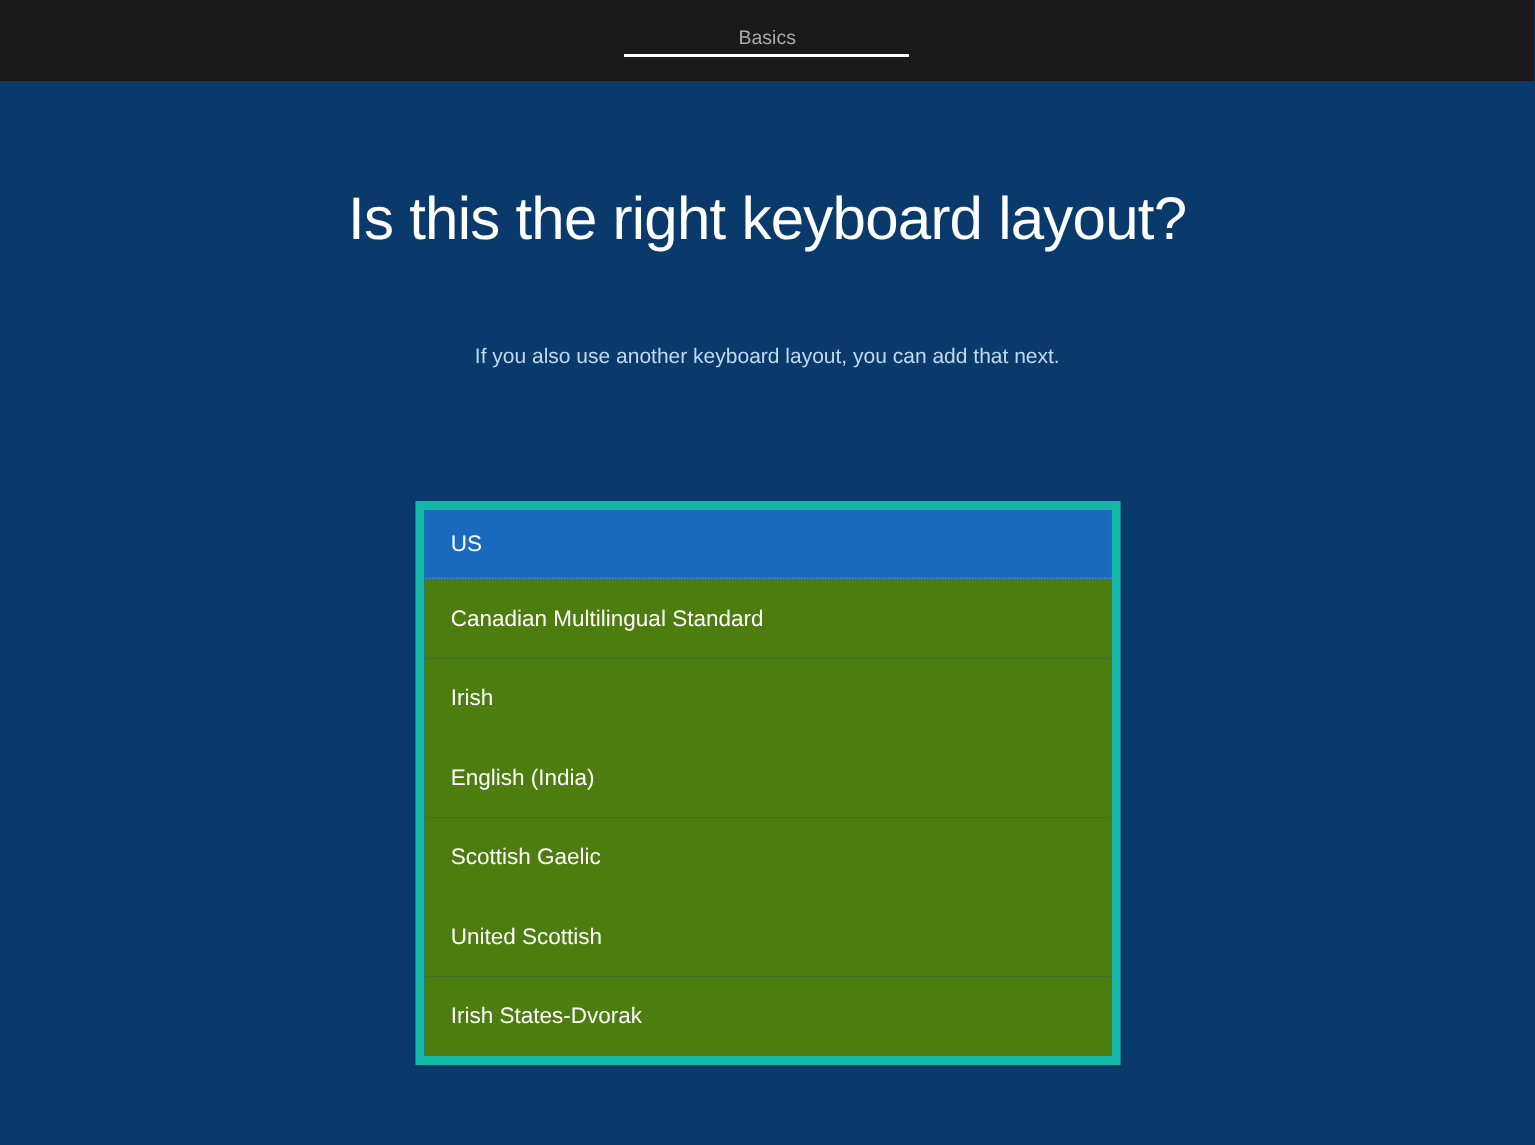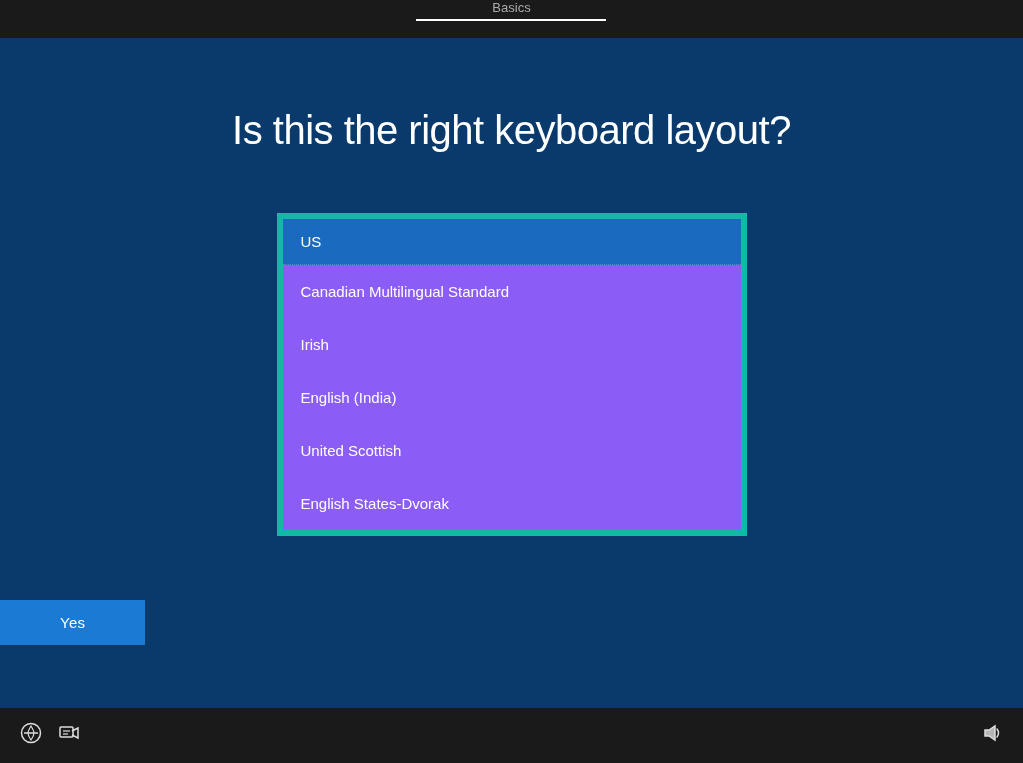--- a/index.html
+++ b/index.html
@@ -16,23 +16,23 @@
       display: flex;
       flex-direction: column;
       overflow: hidden;
       color: white;
     }
 
     
     .top-bar {
       width: 100%;
       background-color: #1a1a1a;
-      height: 38px;
-      display: flex;
-      align-items: flex-start;
+      height: 54px;
+      display: flex;
+      align-items: center;
       justify-content: center;
       flex-shrink: 0;
     }
 
     .top-bar-inner {
       position: relative;
       display: flex;
       flex-direction: column;
       align-items: center;
     }
@@ -117,21 +117,21 @@
     .list-items::-webkit-scrollbar-thumb {
       background: #8a9aaa;
       border: 1px solid #b0b8c0;
     }
 
     .list-item {
       padding: 18px 18px;
       font-size: 15px;
       color: white;
       cursor: pointer;
-      background-color: #8b5cf6;
+      background-color: #4d7c0f;
     }
 
     
     .bottom-bar {
       width: 100%;
       background-color: #1a1a1a;
       height: 55px;
       display: flex;
       align-items: center;
       justify-content: space-between;
@@ -194,32 +194,34 @@
   <div class="top-bar-inner">
     <span class="top-bar-label">Basics</span>
     <div class="top-bar-underline"></div>
   </div>
 </div>
 
 <div class="main-content">
   <div class="content-and-button">
 
     <h1 class="page-title">Is this the right keyboard layout?</h1>
+    <p class="page-subtitle">If you also use another keyboard layout, you can add that next.</p>
 
     <div class="list-container">
 
       <div class="list-item-selected">US</div>
 
       <div class="list-scroll-area">
         <div class="list-items">
           <div class="list-item">Canadian Multilingual Standard</div>
           <div class="list-item">Irish</div>
           <div class="list-item">English (India)</div>
+          <div class="list-item">Scottish Gaelic</div>
           <div class="list-item">United Scottish</div>
-          <div class="list-item">English States-Dvorak</div>
+          <div class="list-item">Irish States-Dvorak</div>
         </div>
       </div>
     </div>
 
     <div class="yes-button-area">
       <button class="yes-button">Yes</button>
     </div>
 
   </div>
 </div>

